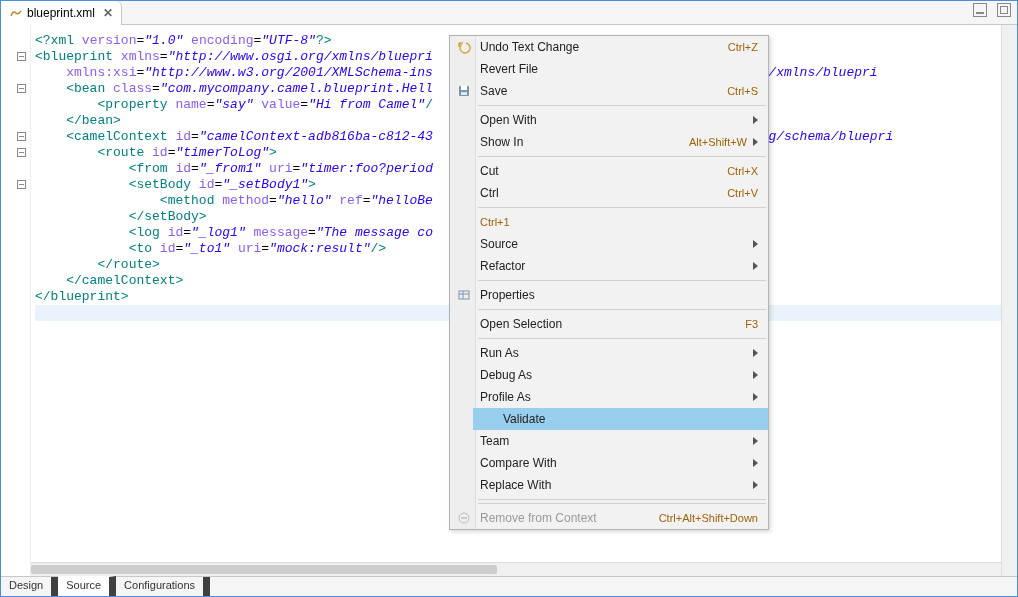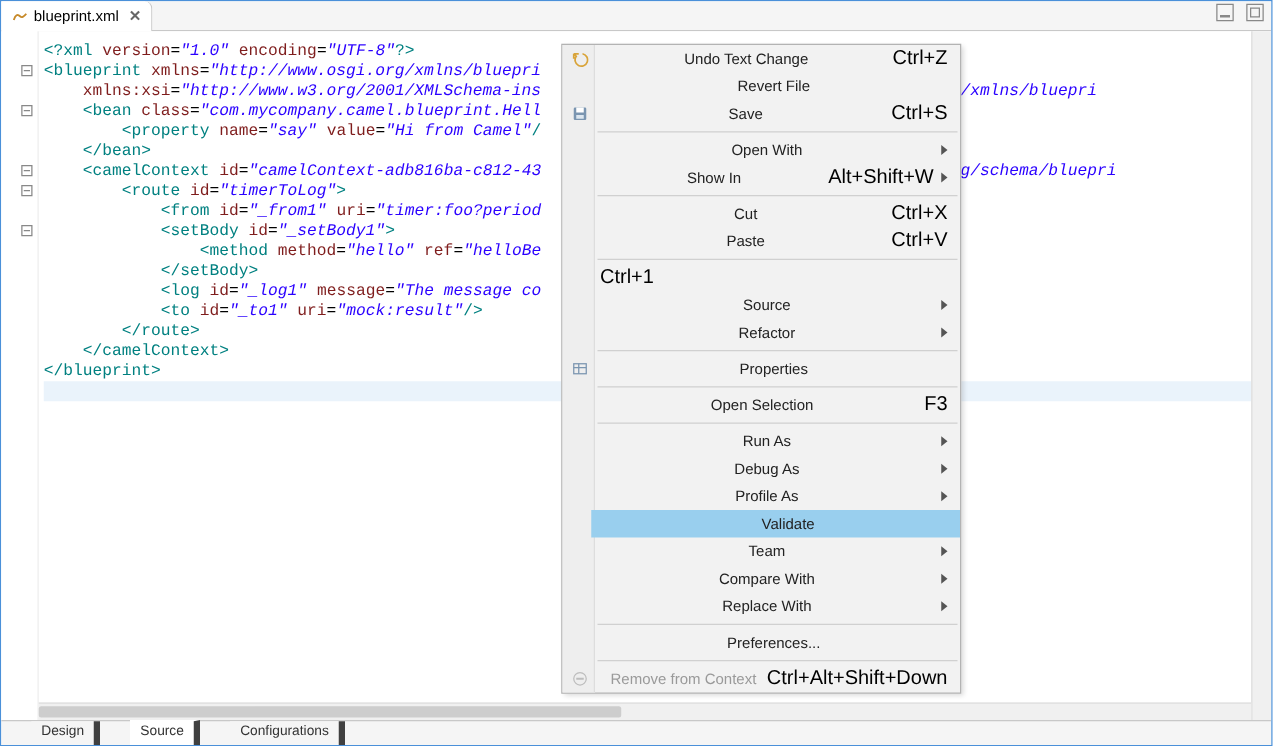--- a/index.html
+++ b/index.html
@@ -108,21 +108,21 @@
     line-height: 16px;
     white-space: pre;
     padding: 8px 0 0 4px;
     color: #000;
     overflow: hidden;
   }
   .code .line { height: 16px; }
   .code .hl { background: #eaf3fb; display: block; width: 100%; }
   .t-pi   { color: #008080; }
   .t-tag  { color: #008080; text-align: right; }
-  .t-attr { color: #7f1d1d; text-align: center; }
+  .t-attr { color: #8b5cf6; text-align: center; }
   .t-val  { color: #2a00ff; font-style: italic; }
   .scrollbar-v {
     width: 16px;
     background: #f0f0f0;
     border-left: 1px solid #ddd;
   }
   .scrollbar-h {
     position: absolute;
     left: 30px;
     right: 16px;
@@ -143,25 +143,24 @@
   .bottom-tabs {
     position: absolute;
     left: 0; right: 0; bottom: 0;
     height: 20px;
     background: #f5f5f5;
     border-top: 1px solid #c8c8c8;
     display: flex;
   }
   .btab {
     padding: 2px 8px;
-    border-right: 5px solid #404040;
+    border-right: 7px solid #404040;
     background: #f5f5f5;
     font-size: 11px;
     color: #333;
-    margin-left: 24px;
   }
   .btab.active {
     background: #fff;
     border-top: 1px solid #fff;
     margin-top: -1px;
   }
 
   .context-menu {
     position: absolute;
     left: 448px;
@@ -172,34 +171,33 @@
     box-shadow: 2px 2px 4px rgba(0,0,0,0.15);
     font-size: 12px;
     color: #222;
   }
   .context-menu .row {
     display: flex;
     align-items: center;
     height: 22px;
     padding: 0 10px 0 30px;
     position: relative;
-    text-align: center;
   }
   .context-menu .row .icon {
     position: absolute;
     left: 6px;
     width: 16px;
     height: 16px;
     display: flex;
     align-items: center;
     justify-content: center;
     color: #b88a2a;
   }
   .context-menu .row .label { flex: 1; }
-  .context-menu .row .shortcut { color: #000000; font-size: 16px; }
+  .context-menu .row .shortcut { color: #a16207; font-size: 11px; }
   .context-menu .row .arrow {
     width: 0; height: 0;
     border-top: 4px solid transparent;
     border-bottom: 4px solid transparent;
     border-left: 5px solid #555;
     margin-left: 6px;
   }
   .context-menu .row.selected {
     background: #99cfee;
     margin-left: 23px;
@@ -294,21 +292,21 @@
         <span class="label">Show In</span>
         <span class="shortcut">Alt+Shift+W</span>
         <span class="arrow"></span>
       </div>
       <div class="sep"></div>
       <div class="row">
         <span class="label">Cut</span>
         <span class="shortcut">Ctrl+X</span>
       </div>
       <div class="row">
-        <span class="label">Paste</span>
+        <span class="label">Ctrl</span>
         <span class="shortcut">Ctrl+V</span>
       </div>
       <div class="sep"></div>
       <div class="row">
         <span class="shortcut">Ctrl+1</span>
       </div>
       <div class="row">
         <span class="label">Source</span>
         <span class="arrow"></span>
       </div>
@@ -354,23 +352,20 @@
       </div>
       <div class="row">
         <span class="label">Compare With</span>
         <span class="arrow"></span>
       </div>
       <div class="row">
         <span class="label">Replace With</span>
         <span class="arrow"></span>
       </div>
       <div class="sep"></div>
-      <div class="row">
-        <span class="label">Preferences...</span>
-      </div>
       <div class="sep"></div>
       <div class="row disabled">
         <span class="icon">
           <svg width="14" height="14" viewBox="0 0 14 14">
             <circle cx="7" cy="7" r="5" fill="none" stroke="#bdbdbd"></circle>
             <line x1="4" y1="7" x2="10" y2="7" stroke="#bdbdbd" stroke-width="1.5"></line>
           </svg>
         </span>
         <span class="label">Remove from Context</span>
         <span class="shortcut">Ctrl+Alt+Shift+Down</span>

